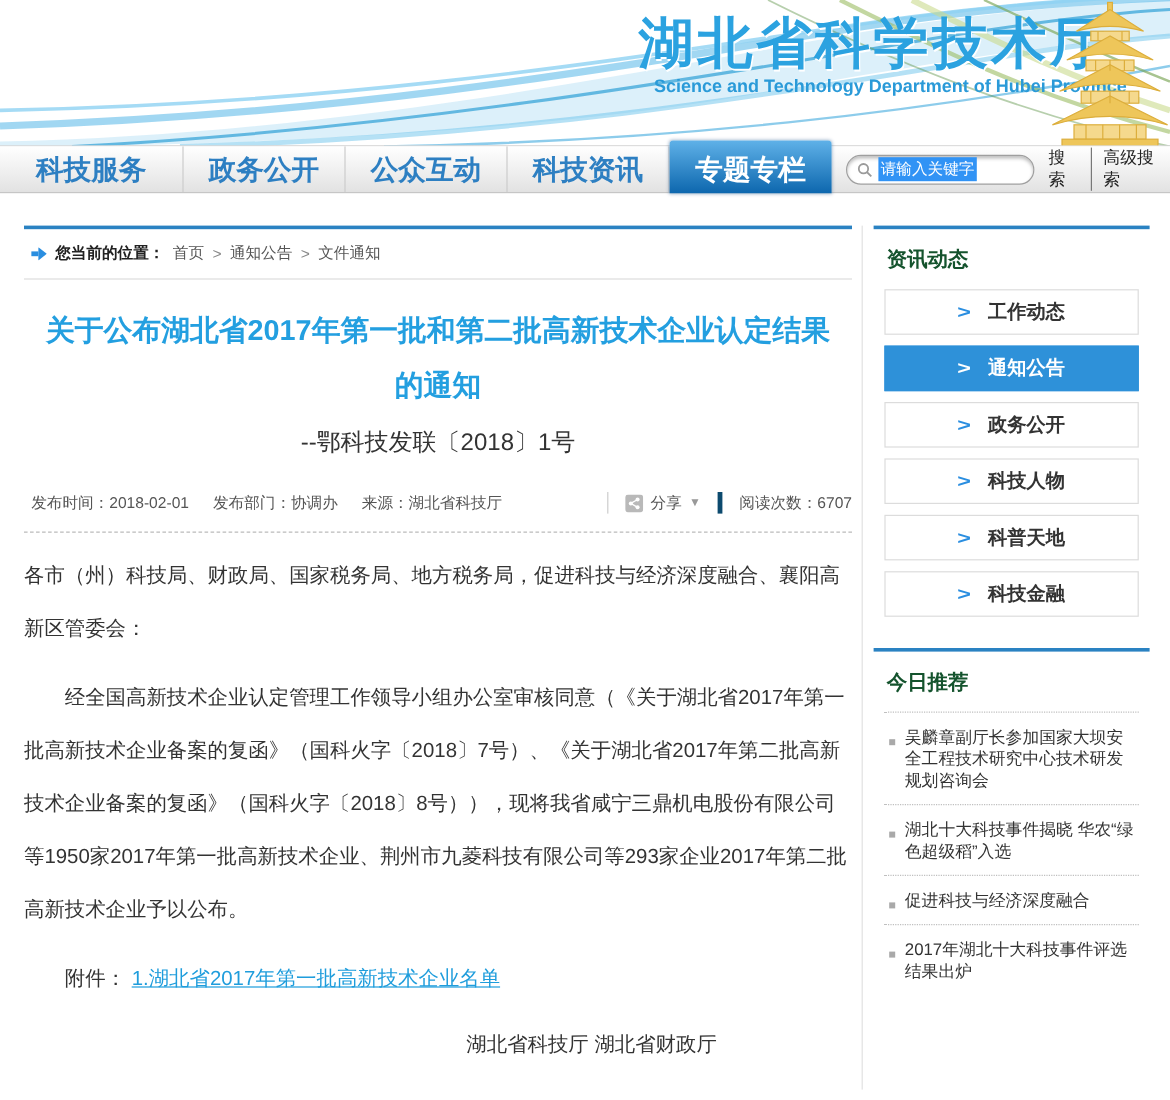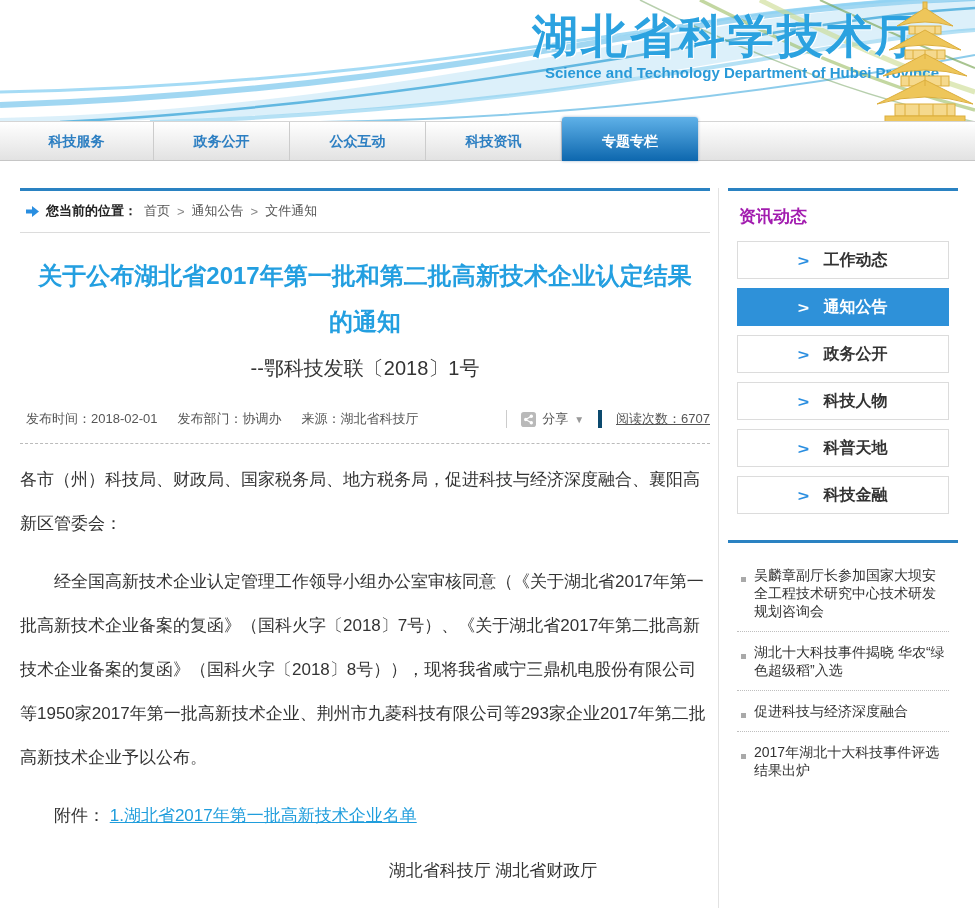--- a/index.html
+++ b/index.html
@@ -26,21 +26,21 @@
 
   
   .navbar {
     position:relative; height:39px;
     background:linear-gradient(#ffffff,#e2e2e2);
     border-bottom:1px solid #c6c6c6;
     display:flex; align-items:stretch;
   }
   .nav-item {
     width:136px; text-align:center; line-height:39px;
-    font-size:14px; font-weight:bold; color:#2d7fc2;
+    font-size:23px; font-weight:bold; color:#2d7fc2;
     border-right:1px solid #cccccc; cursor:pointer; background:transparent;
   }
   .nav-item:first-child { width:154px; }
   .nav-item.active {
     position:relative; margin-top:-5px; height:44px; line-height:48px;
     background:linear-gradient(#5fb1e8,#0d67ae);
     color:#fff; border-right:none; border-radius:3px 3px 0 0;
     box-shadow:0 0 3px rgba(0,60,120,.4);
   }
   .search-area { display:flex; align-items:center; margin-left:12px; }
@@ -76,35 +76,35 @@
   }
   .doc-number { text-align:center; font-size:20px; color:#333; margin:10px 0 20px; }
   .meta-row {
     display:flex; align-items:center; font-size:13px; color:#555;
     padding:8px 0 15px 6px; border-bottom:1px dashed #bbb;
   }
   .meta-left { display:flex; gap:20px; align-items:center; }
   .meta-right { display:flex; align-items:center; margin-left:auto;text-align:right; }
   .share-group { display:flex; align-items:center; gap:6px; padding:0 14px; border-left:1px solid #ccc; cursor:pointer; }
   .share-caret { color:#999; font-size:10px; }
-  .read-group { padding-left:14px; border-left:4px solid #0c4a6e;text-decoration:underline; }
+  .read-group { padding-left:14px; border-left:4px solid #0c4a6e; }
 
   .body-text { font-size:17px; color:#333; line-height:44px; }
   .body-text p { margin-top:14px; }
   .para-indent { text-indent:2em; }
   .attach-line { margin-top:14px; text-indent:2em; }
   .attach-line2 { margin-left:96px; }
   .doc-link { color:#1f9ddc; text-decoration:underline; cursor:pointer; }
   .signatures { padding-left:256px; text-align:center; font-size:17px; line-height:44px; }
   .signatures div { margin-top:11px; }
 
   
   .panel { border-top:3px solid #2a82c2; background:#fff; padding:12px 9px 4px; }
   .panel + .panel { margin-top:13px; }
-  .panel-title { color:#a21caf; font-size:17px; font-weight:bold; margin:2px 0 13px 2px; }
+  .panel-title { color:#14532d; font-size:17px; font-weight:bold; margin:2px 0 13px 2px; }
   .menu-item {
     height:38px; border:1px solid #dcdcdc; background:#fff; margin-bottom:9px;
     display:flex; align-items:center; justify-content:center; gap:16px;
     font-size:16px; font-weight:bold; color:#333; cursor:pointer;
   }
   .menu-chevron { color:#2a8ee0; font-weight:bold; font-size:15px; transform:scaleX(1.3); }
   .menu-item.active { background:#2e91d9; border-color:#2e91d9; color:#fff; }
   .menu-item.active .menu-chevron { color:#fff; }
 
   .rec-title-wrap { border-bottom:1px dotted #bfbfbf; }
@@ -160,20 +160,31 @@
     </g>
   </svg>
 </div>
 
 <div class="navbar">
   <div class="nav-item">科技服务</div>
   <div class="nav-item">政务公开</div>
   <div class="nav-item">公众互动</div>
   <div class="nav-item">科技资讯</div>
   <div class="nav-item active">专题专栏</div>
+  <div class="search-area">
+    <div class="search-box">
+      <svg width="13" height="13" viewBox="0 0 14 14" aria-hidden="true">
+        <circle cx="6" cy="6" r="4.2" fill="none" stroke="#9a9a9a" stroke-width="1.6"></circle>
+        <line x1="9.2" y1="9.2" x2="13" y2="13" stroke="#9a9a9a" stroke-width="1.6"></line>
+      </svg>
+      <span class="search-value">请输入关键字</span>
+    </div>
+    <span class="search-btn">搜索</span>
+    <span class="adv-search-btn">高级搜索</span>
+  </div>
 </div>
 
 <div class="content">
 
   <div class="main-col">
 
     <div class="breadcrumb">
       <svg width="13" height="11" viewBox="0 0 13 11" aria-hidden="true">
         <rect x="0" y="3.5" width="6" height="4" fill="#2a8ee0"></rect>
         <polygon points="6,0 13,5.5 6,11" fill="#2a8ee0"></polygon>
@@ -252,20 +263,23 @@
         <span class="menu-chevron">&gt;</span>
         <span>科普天地</span>
       </div>
       <div class="menu-item">
         <span class="menu-chevron">&gt;</span>
         <span>科技金融</span>
       </div>
     </div>
 
     <div class="panel">
+      <div class="rec-title-wrap">
+        <div class="panel-title">今日推荐</div>
+      </div>
       <div class="rec-item">
         <span class="rec-bullet"></span>
         <span>吴麟章副厅长参加国家大坝安全工程技术研究中心技术研发规划咨询会</span>
       </div>
       <div class="rec-item">
         <span class="rec-bullet"></span>
         <span>湖北十大科技事件揭晓 华农“绿色超级稻”入选</span>
       </div>
       <div class="rec-item">
         <span class="rec-bullet"></span>

